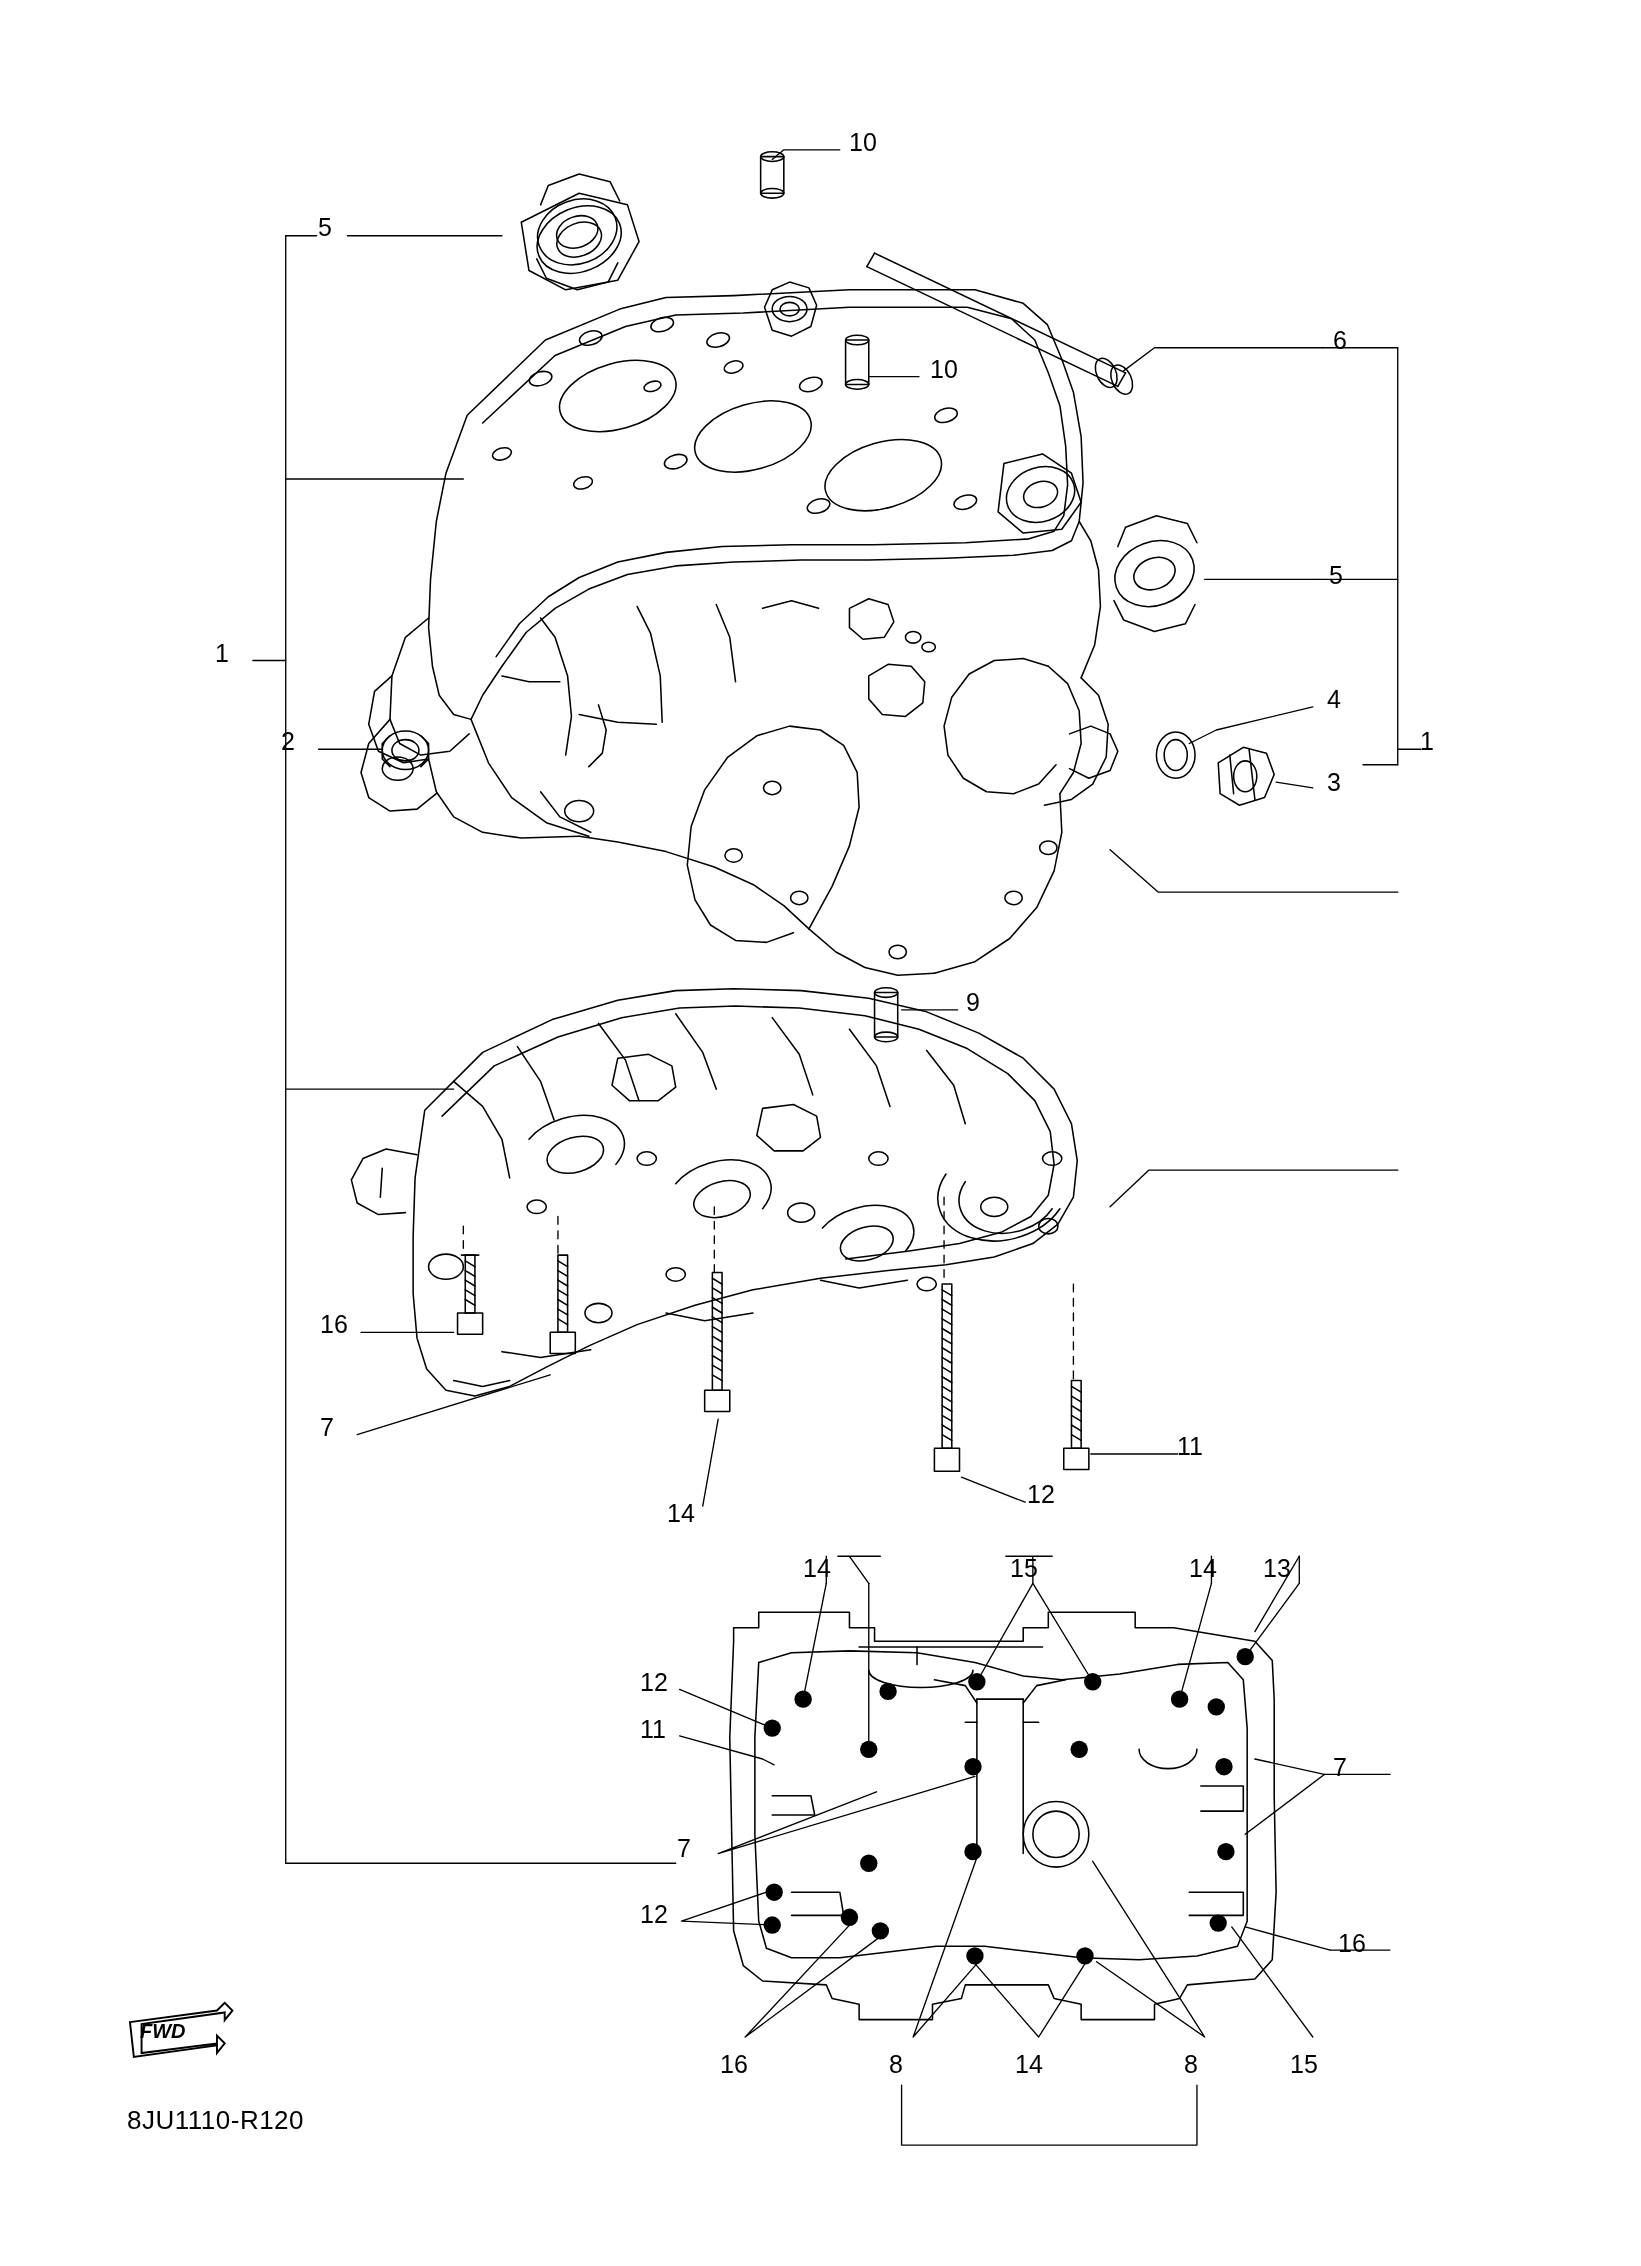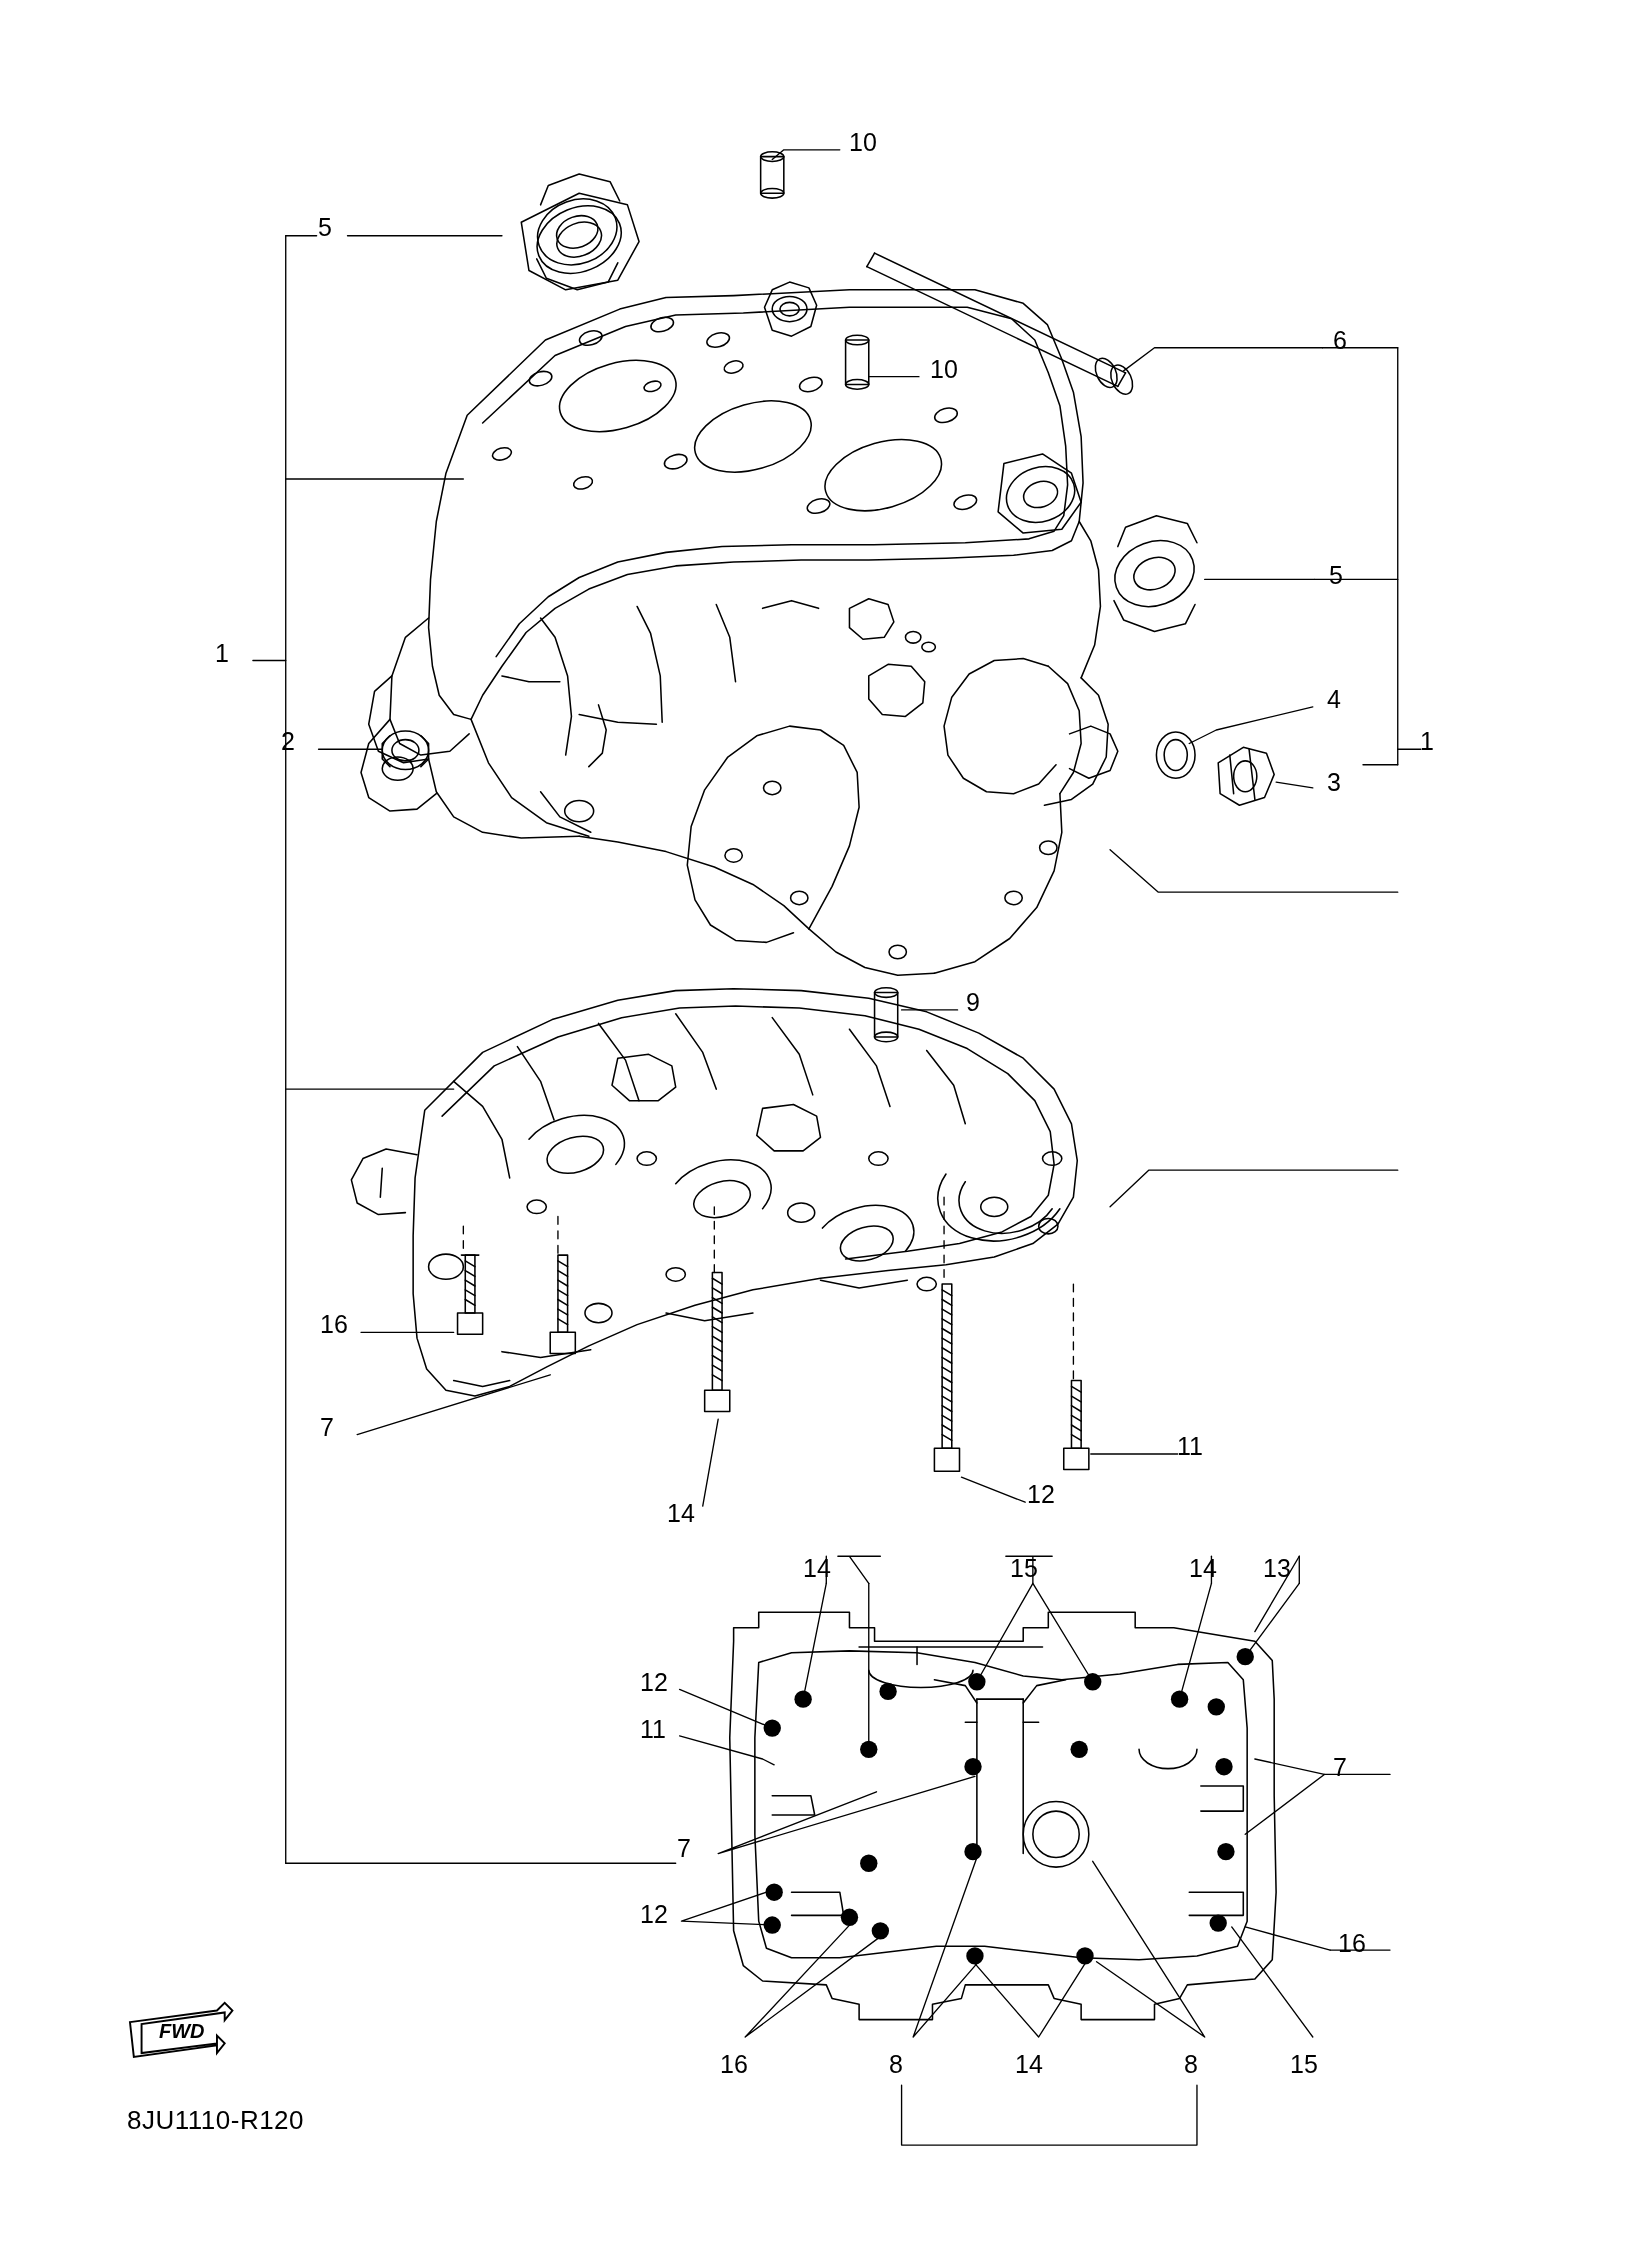--- a/index.html
+++ b/index.html
@@ -378,21 +378,21 @@
 
       <path d="M1346 1612 L1300 1690"></path>
     </g>
   </g>
 </svg>
 
 <div class="fwdwrap">
   <svg width="126" height="87" viewBox="0 0 130 90" style="position:absolute;left:124px;top:1997px;">
     <path d="M6 26 L96 14 L104 6 L112 14 L104 24 L104 16 L18 28 L18 58 L96 48 L96 40 L104 48 L96 58 L96 50 L10 62 Z" fill="none" stroke="#000" stroke-width="2"></path>
   </svg>
-  <div class="fwdtext" style="left:159px;top:2020px;">FWD</div>
+  <div class="fwdtext" style="left:140px;top:2020px;">FWD</div>
 </div>
 
 <div class="partcode" style="left:127px;top:2105px;">8JU1110-R120</div>
 
 <div id="callout-layer">
       <div class="callout" style="left: 849px; top: 128px;">10</div>
       <div class="callout" style="left: 318px; top: 213px;">5</div>
       <div class="callout" style="left: 1333px; top: 326px;">6</div>
       <div class="callout" style="left: 930px; top: 355px;">10</div>
       <div class="callout" style="left: 1329px; top: 561px;">5</div>

